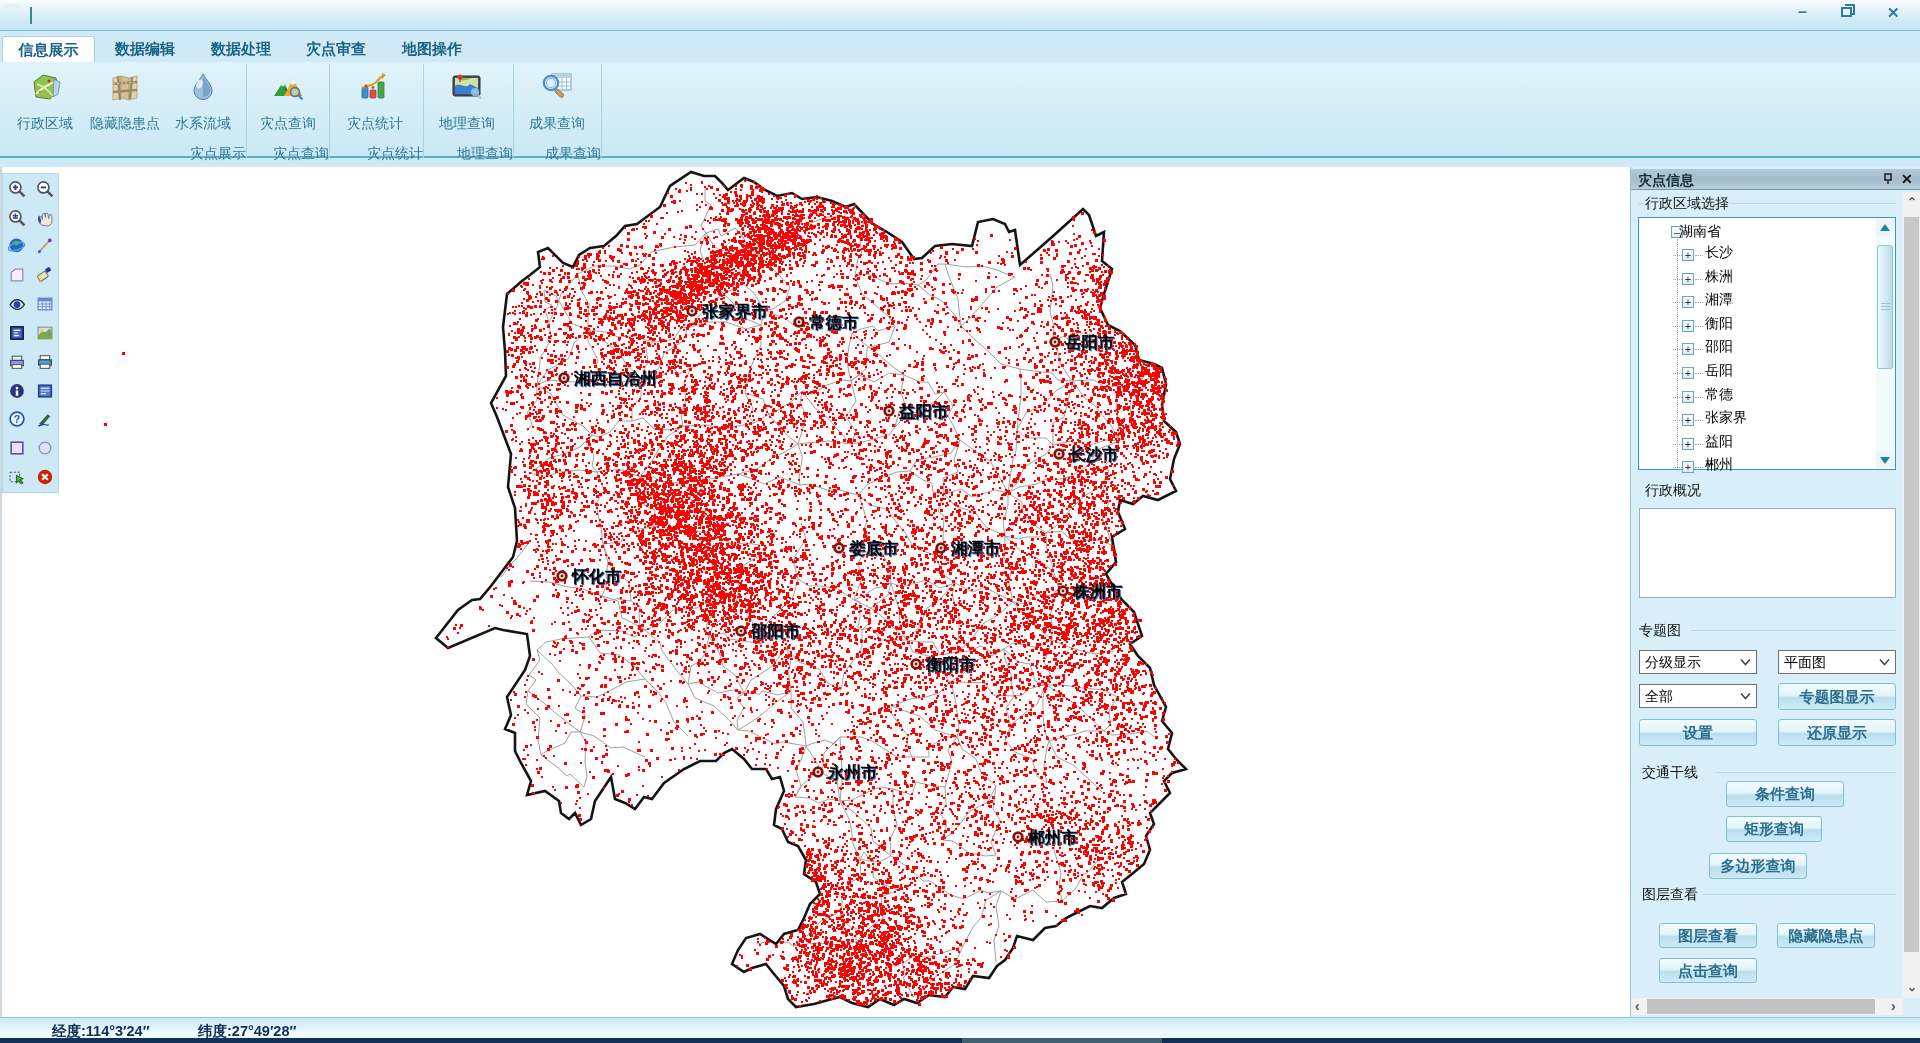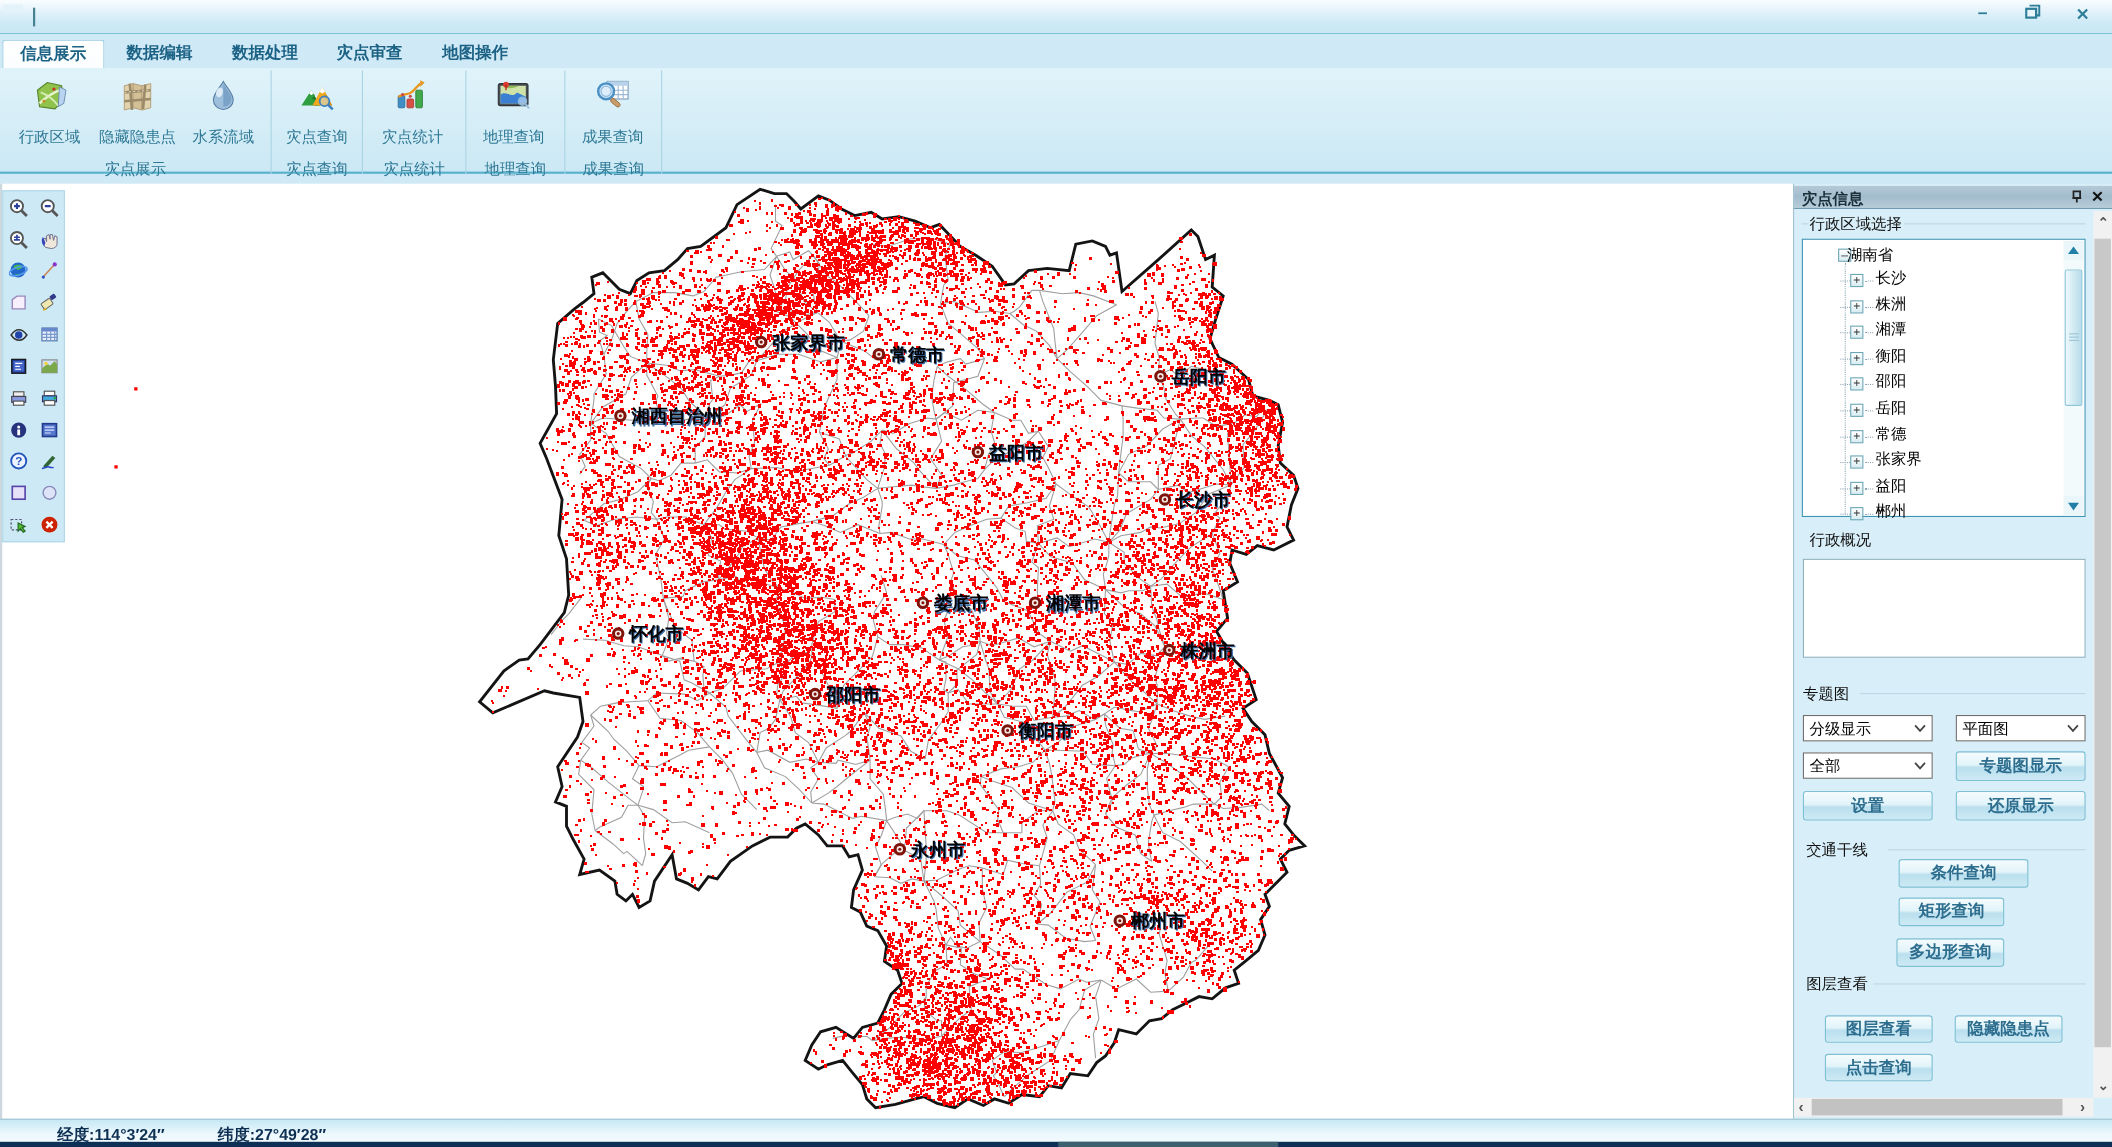--- a/index.html
+++ b/index.html
@@ -14,21 +14,21 @@
 #tabrow { position:absolute; left:0; top:31px; width:1920px; height:31px; background:#cfeaf6; }
 .tab { position:absolute; top:5px; height:26px; line-height:26px; font-size:15px;
   font-weight:bold; color:#1c6285; text-align:center; }
 #tab0 { left:2px; width:93px; background:linear-gradient(#fff,#fbfdfe); border:1px solid #a5d2e2;
   border-bottom:none; border-radius:3px 3px 0 0; color:#1c6285; }
 
 #ribbon { position:absolute; left:0; top:62px; width:1920px; height:96px;
   background:linear-gradient(#e0f3fa, #cbe8f4); border-bottom:2px solid #59b2cd; }
 .rbtn { position:absolute; top:8px; text-align:center; }
 .rlab { font-size:14px; color:#2e7895; margin-top:7px; }
-.rgl { position:absolute; top:83px; text-align:center; font-size:14px; color:#2e7895; }
+.rgl { position:absolute; top:83px; text-align:right; font-size:14px; color:#2e7895; }
 .rsep { position:absolute; top:2px; width:1px; height:94px; background:#aad4e4; }
 
 #maparea { position:absolute; left:0; top:167px; width:1630px; height:850px;
   background:#fff; border-left:2px solid #cdd8de; }
 #mapsvg { position:absolute; left:0; top:0; }
 .cl { font-size:16.5px; font-weight:bold; fill:#000; }
 .shadow { fill:#3d6ea8; }
 
 #palette { position:absolute; left:2px; top:173px; width:57px; height:320px;
   background:#cde9f6; border:1px solid #b0d8e8; display:grid;
@@ -730,21 +730,21 @@
   <div class="combo" style="left:8px;top:517px">全部<svg width="11" height="8" viewBox="0 0 11 8">
         <path d="M1 1.5 L5.5 6.5 L10 1.5" fill="none" stroke="#444" stroke-width="1.6"></path>
       </svg></div>
   <div class="btn" style="left:147px;top:516px;width:118px;height:27px;line-height:25px">专题图显示</div>
   <div class="btn" style="left:8px;top:552px;width:118px;height:27px;line-height:25px">设置</div>
   <div class="btn" style="left:147px;top:552px;width:118px;height:27px;line-height:25px">还原显示</div>
   <div class="gbox-label" style="left:11px;top:597px">交通干线</div>
   <div class="gline" style="left:85px;top:605px;width:180px"></div>
   <div class="btn" style="left:95px;top:614px;width:118px;height:26px;line-height:24px">条件查询</div>
   <div class="btn" style="left:95px;top:649px;width:96px;height:26px;line-height:24px">矩形查询</div>
-  <div class="btn" style="left:93px;top:686px;width:98px;height:26px;line-height:24px">多边形查询</div>
+  <div class="btn" style="left:78px;top:686px;width:98px;height:26px;line-height:24px">多边形查询</div>
   <div class="gbox-label" style="left:11px;top:719px">图层查看</div>
   <div class="gline" style="left:72px;top:727px;width:193px"></div>
   <div class="btn" style="left:28px;top:756px;width:98px;height:25px;line-height:23px">图层查看</div>
   <div class="btn" style="left:146px;top:756px;width:98px;height:25px;line-height:23px">隐藏隐患点</div>
   <div class="btn" style="left:28px;top:791px;width:98px;height:25px;line-height:23px">点击查询</div>
   <div id="psb">
       <div class="thumb"></div>
     <div class="sbchev" style="left:4px;top:3px">⌃</div>
     <div class="sbchev" style="left:4px;top:788px">⌄</div>
   </div>

